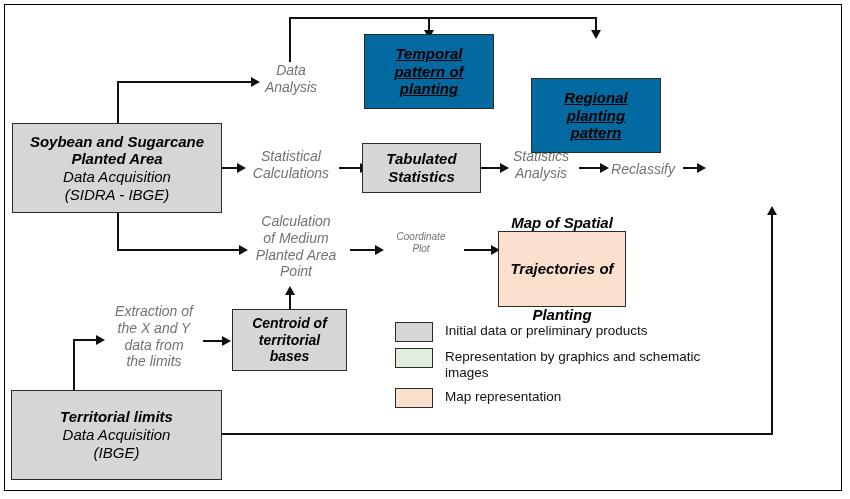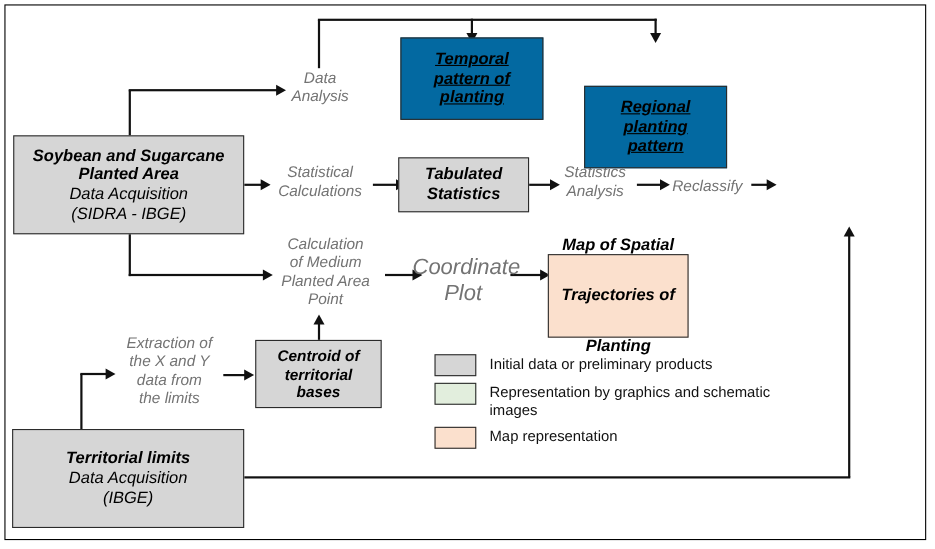--- a/index.html
+++ b/index.html
@@ -99,21 +99,21 @@
   <div class="lbl" style="left:500px;top:148px;width:82px;font-size:14px;">Statistics
 Analysis</div>
 
   <div class="lbl" style="left:601px;top:161px;width:84px;font-size:14px;">Reclassify</div>
 
   <div class="lbl" style="left:240px;top:213px;width:112px;font-size:14px;">Calculation
 of Medium
 Planted Area
 Point</div>
 
-  <div class="lbl" style="left:375px;top:231px;width:92px;font-size:20px;">Coordinate
+  <div class="lbl" style="left:375px;top:231px;width:92px;font-size:10px;">Coordinate
 Plot</div>
 
   <div class="lbl" style="left:100px;top:303px;width:108px;font-size:14px;">Extraction of
 the X and Y
 data from
 the limits</div>
 
   <div class="box gray" style="left:12px;top:123px;width:210px;height:90px;">
     <span class="l bold" style="font-size:15px;">Soybean and Sugarcane</span>
     <span class="l bold" style="font-size:15px;">Planted Area</span>

